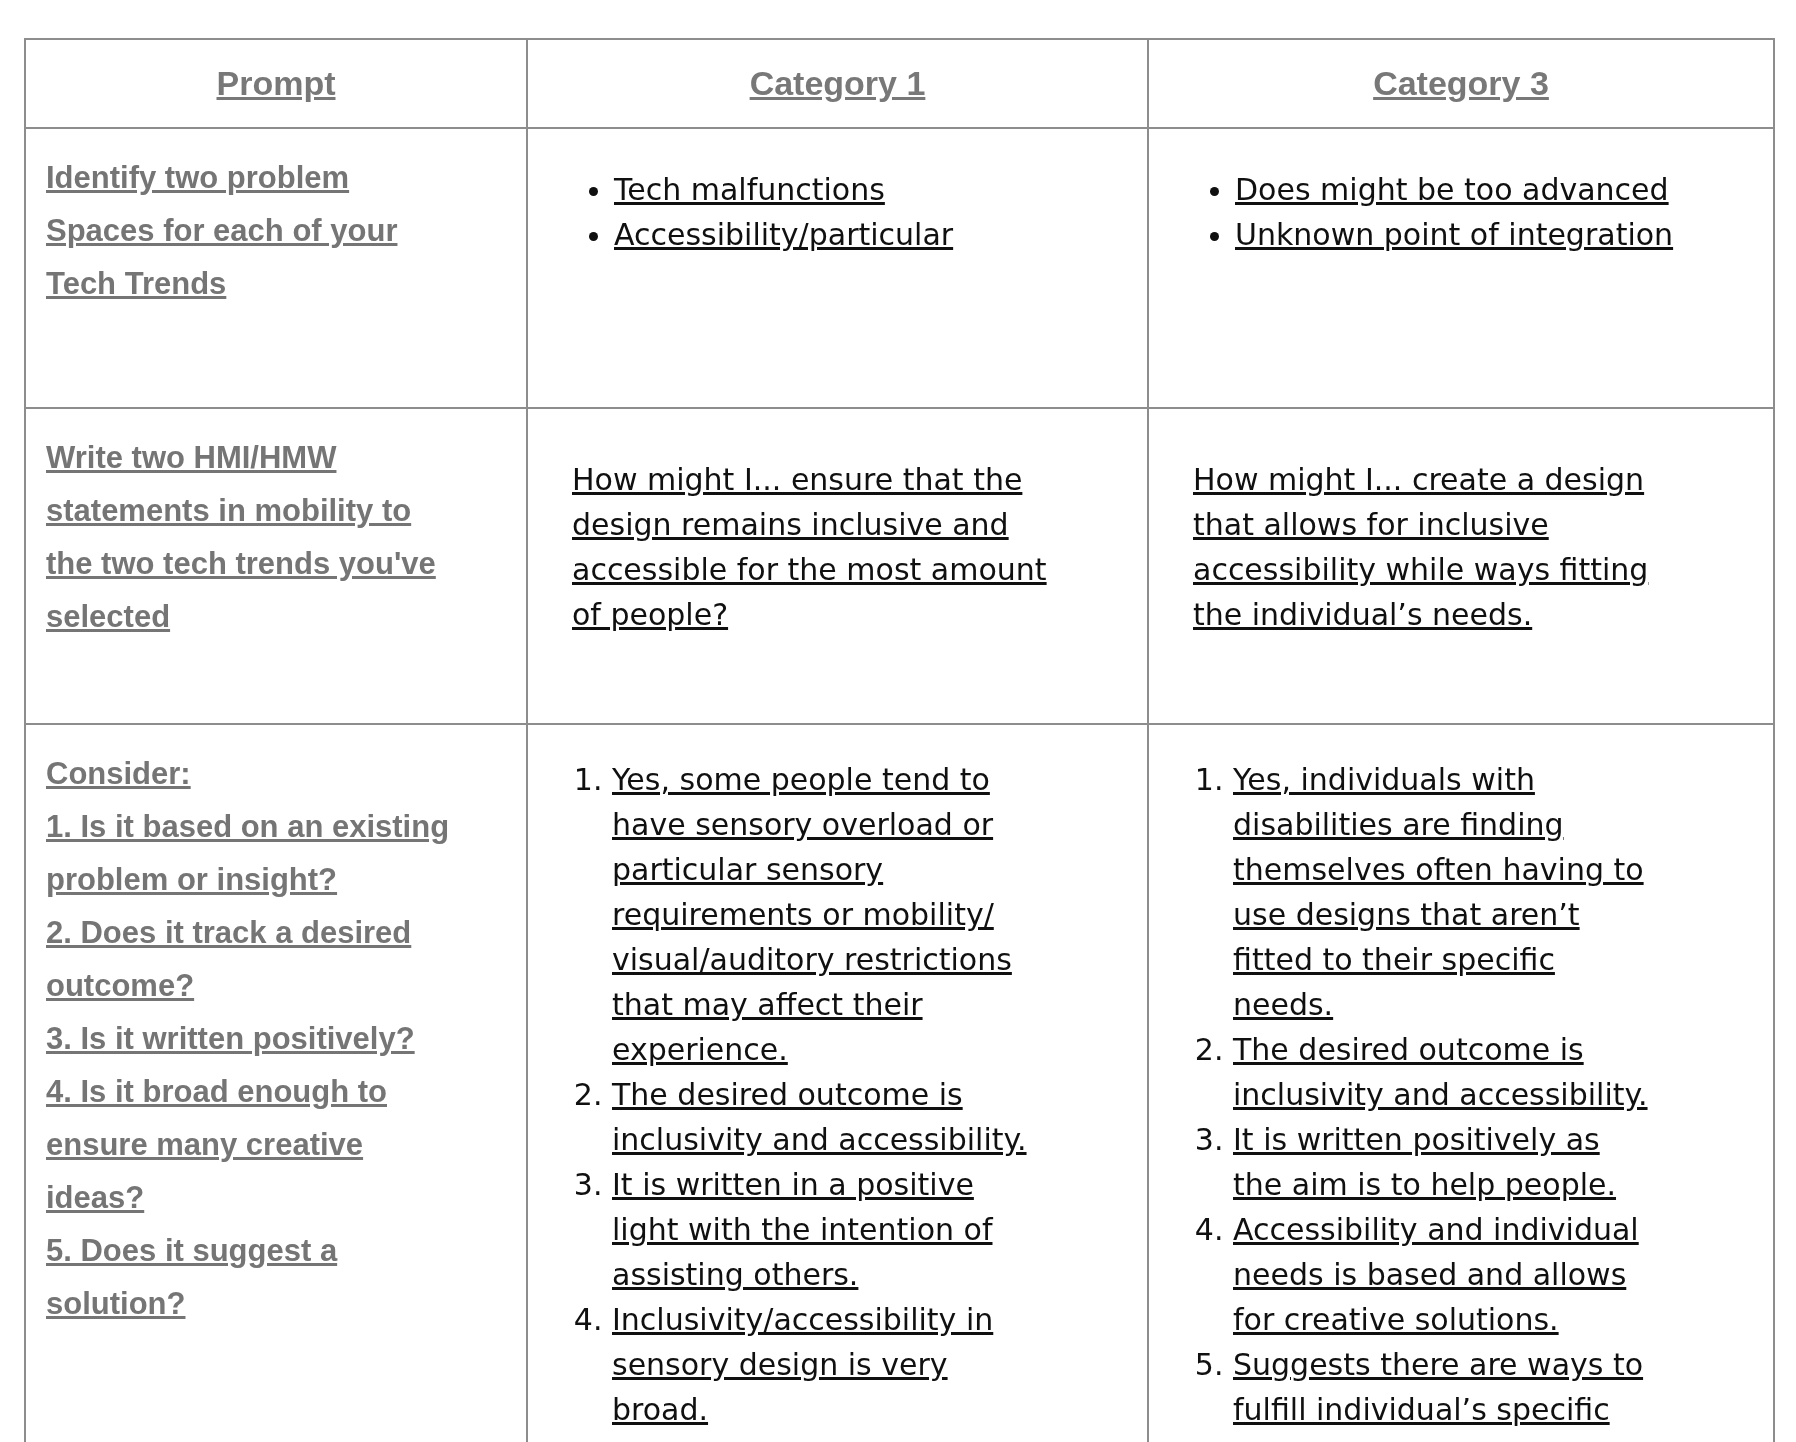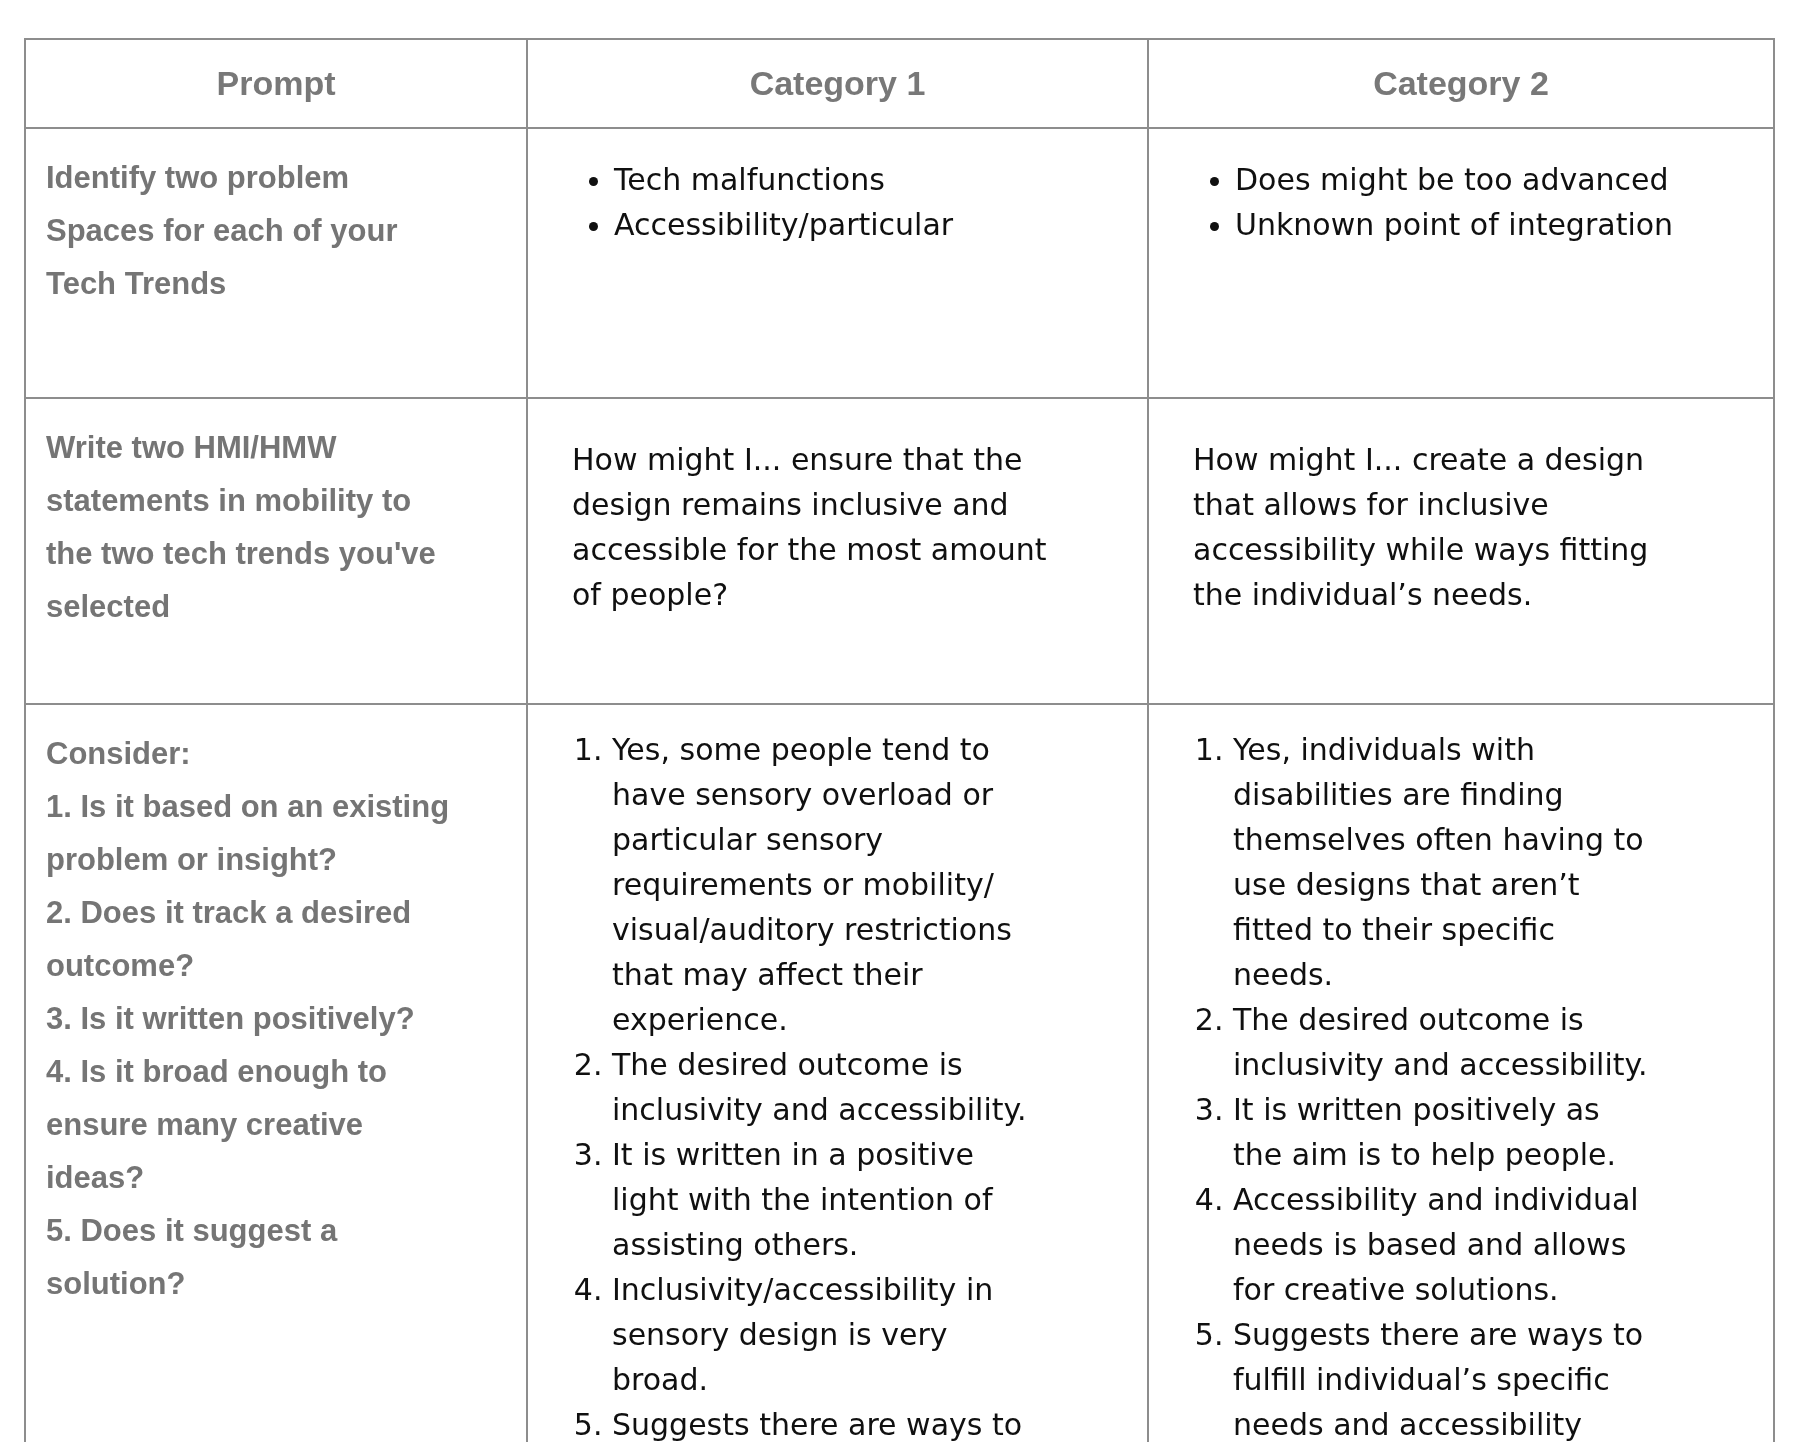--- a/index.html
+++ b/index.html
@@ -23,20 +23,21 @@
     table-layout: fixed;
     width: 1749px;
     height: 1372px;
     background: #ffffff;
   }
   table.grid th,
   table.grid td {
     border: 2px solid #8d8d8d;
     vertical-align: top;
     overflow: hidden;
+    text-decoration: underline;
   }
   table.grid th {
     height: 85px;
     vertical-align: middle;
     text-align: center;
     font-family: "Liberation Sans", sans-serif;
     font-weight: bold;
     font-size: 34px;
     color: #787878;
   }
@@ -51,21 +52,21 @@
     color: #757575;
     padding: 22px 12px 0 20px;
     white-space: pre-line;
     margin-top: 29px;
   }
   .body-cell {
     font-family: "DejaVu Sans", sans-serif;
     font-size: 30px;
     line-height: 45px;
     color: #101010;
-    padding: 22px 24px 0 28px;
+    padding: 32px 24px 0 28px;
   }
   .body-cell p {
     margin: 16px;
     white-space: pre-line;
   }
   ul.bullets {
     margin: 6px 0 0 0;
     padding-left: 58px;
     list-style: disc;
   }
@@ -86,21 +87,21 @@
   <table class="grid">
     <colgroup>
       <col style="width:502px">
       <col style="width:621px">
       <col style="width:626px">
     </colgroup>
     <tbody>
         <tr class="row-header">
       <th>Prompt</th>
       <th>Category 1</th>
-      <th>Category 2</th>
+      <th>Category 3</th>
     </tr>
     <tr class="row-1">
       <td class="prompt-cell">Identify two problem
 Spaces for each of your
 Tech Trends</td>
       <td class="body-cell">
         <ul class="bullets">
               <li>Tech malfunctions</li>
               <li>Accessibility/particular</li>
             </ul>

